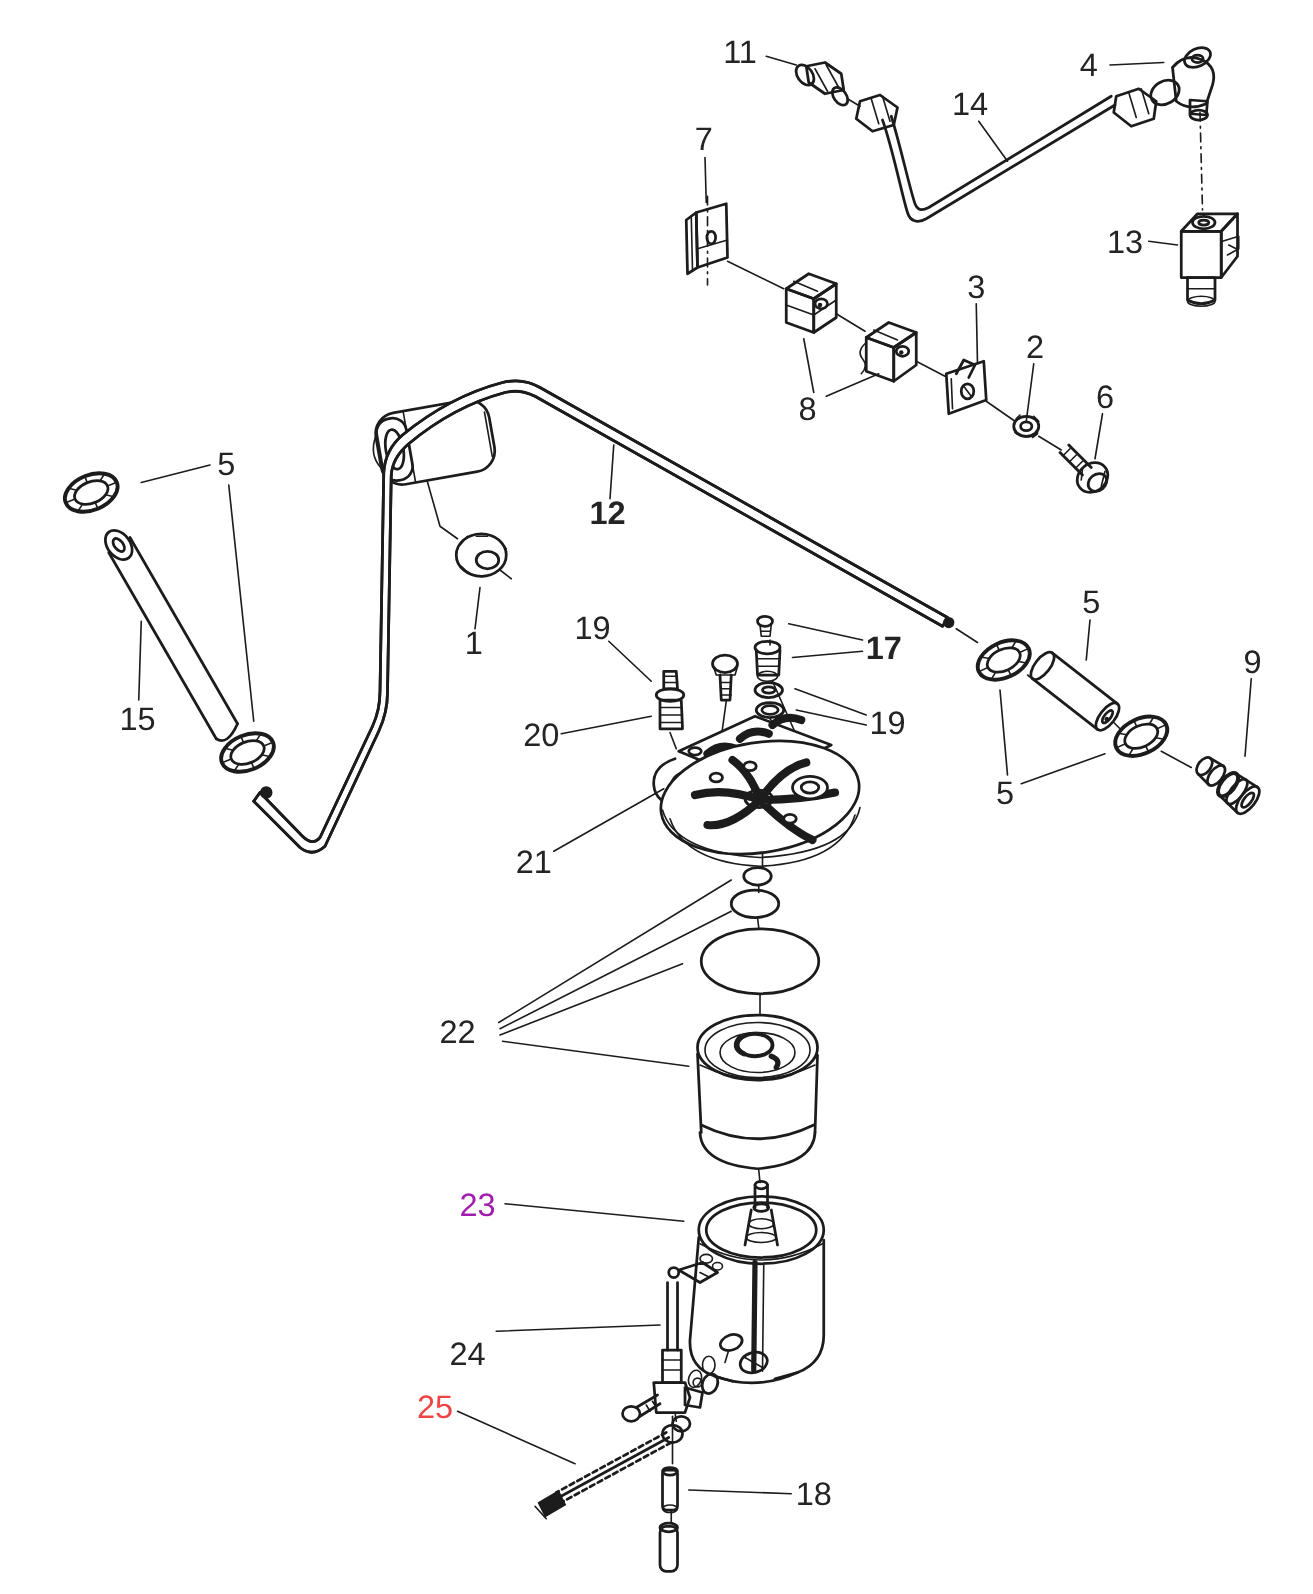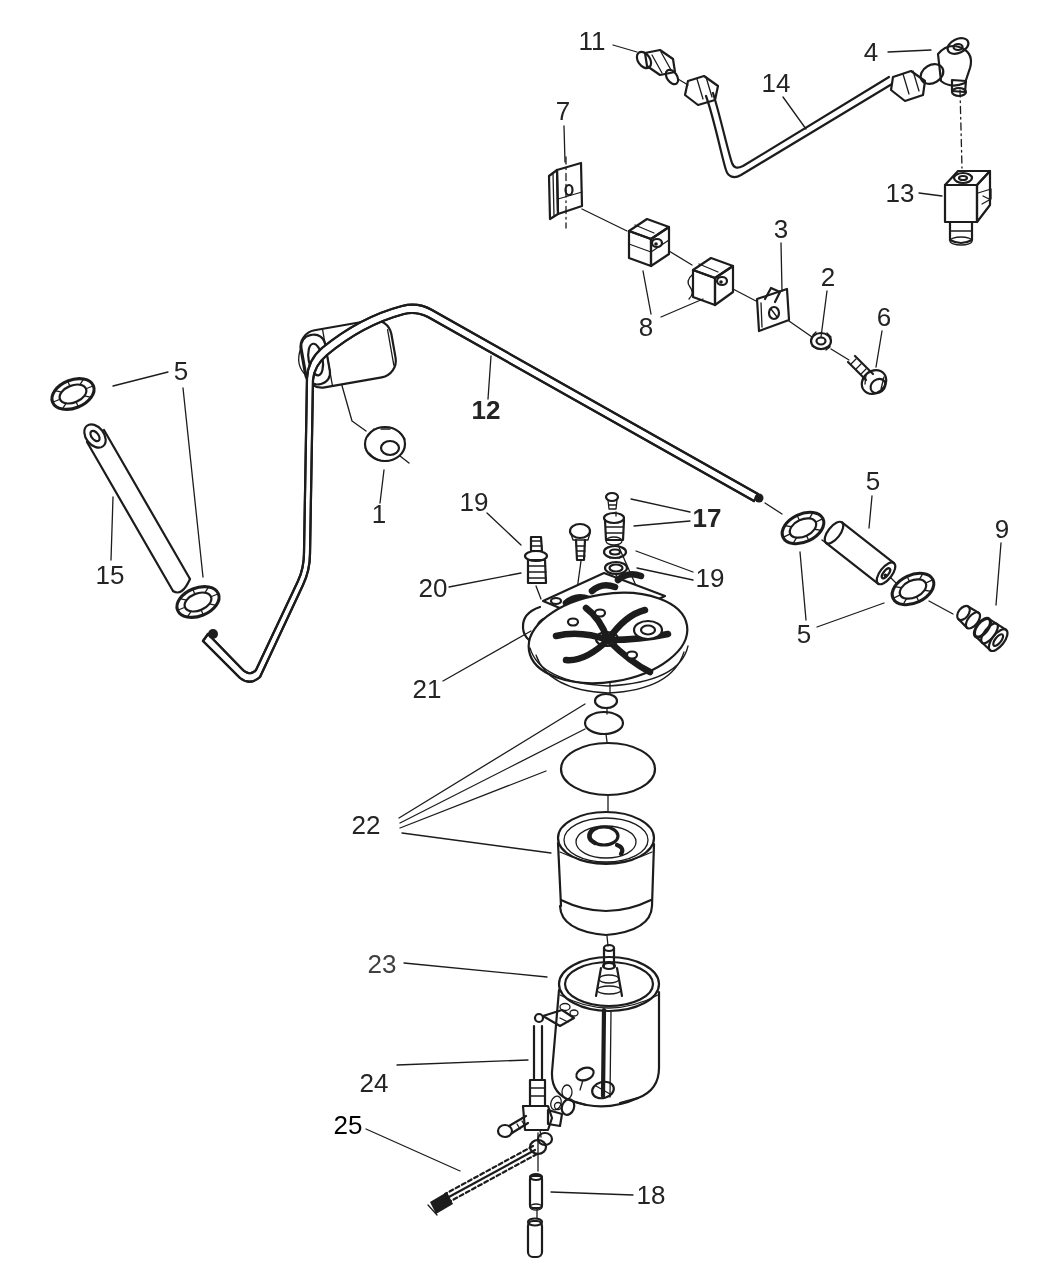--- a/index.html
+++ b/index.html
@@ -398,18 +398,18 @@
       <div class="callout" style="left: 474px; top: 502px; color: rgb(36, 36, 36); font-size: 26px;">19</div>
       <div class="callout" style="left: 707px; top: 518px; color: rgb(36, 36, 36); font-size: 26px; font-weight: bold;">17</div>
       <div class="callout" style="left: 873px; top: 481px; color: rgb(36, 36, 36); font-size: 26px;">5</div>
       <div class="callout" style="left: 1002px; top: 529px; color: rgb(36, 36, 36); font-size: 26px;">9</div>
       <div class="callout" style="left: 710px; top: 578px; color: rgb(36, 36, 36); font-size: 26px;">19</div>
       <div class="callout" style="left: 433px; top: 588px; color: rgb(36, 36, 36); font-size: 26px;">20</div>
       <div class="callout" style="left: 804px; top: 634px; color: rgb(36, 36, 36); font-size: 26px;">5</div>
       <div class="callout" style="left: 110px; top: 575px; color: rgb(36, 36, 36); font-size: 26px;">15</div>
       <div class="callout" style="left: 427px; top: 689px; color: rgb(36, 36, 36); font-size: 26px;">21</div>
       <div class="callout" style="left: 366px; top: 825px; color: rgb(36, 36, 36); font-size: 26px;">22</div>
-      <div class="callout" style="left: 382px; top: 964px; color: #404040; font-size: 26px;">23</div>
+      <div class="callout" style="left: 382px; top: 964px; color: #a21caf; font-size: 26px;">23</div>
       <div class="callout" style="left: 374px; top: 1067px; color: rgb(36, 36, 36); font-size: 26px; margin-top: 16px;">24</div>
-      <div class="callout" style="left: 348px; top: 1125px; color: #000000; font-size: 26px;">25</div>
+      <div class="callout" style="left: 348px; top: 1125px; color: #ef4444; font-size: 26px;">25</div>
       <div class="callout" style="left: 651px; top: 1195px; color: rgb(36, 36, 36); font-size: 26px;">18</div>
     </div>
 </div>
 
 </body></html>

